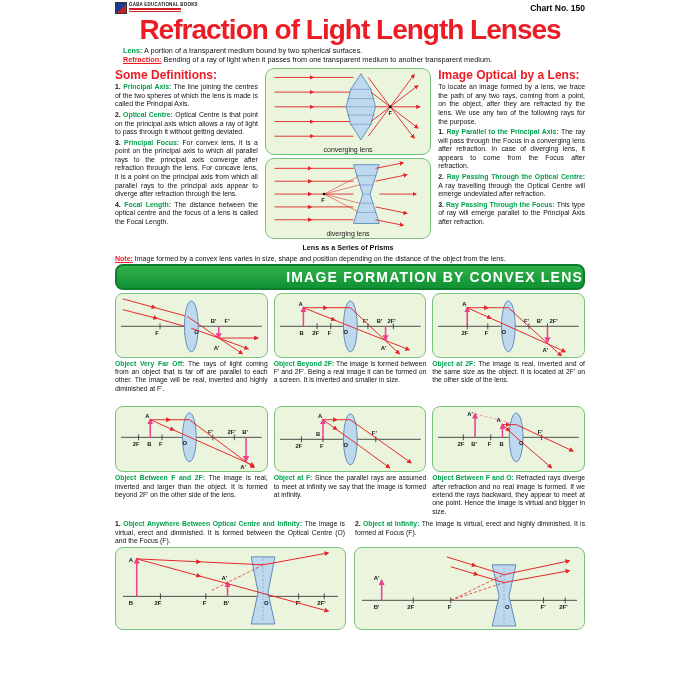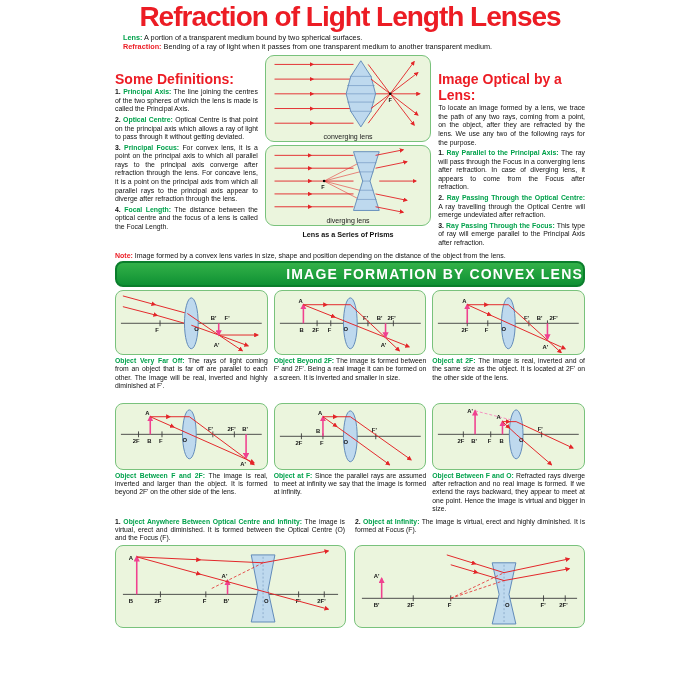--- a/index.html
+++ b/index.html
@@ -8,27 +8,27 @@
   .hdr{position:relative;height:13px;}
   .logo{display:flex;align-items:flex-start;gap:2px;}
   .logo-flag{width:10px;height:10px;background:linear-gradient(135deg,#1b3c8f 55%,#d21f26 45%);border:0.5px solid #333;}
   .logo-lines{display:flex;flex-direction:column;gap:1px;}
   .logo-text{font-size:4.5px;font-weight:bold;color:#111;letter-spacing:0.2px;}
   .logo-lines i{display:block;width:52px;height:1.6px;background:#d21f26;}
   .chartno{position:absolute;top:1px;right:0;font-size:8.5px;font-weight:bold;color:#000;}
   .title{margin:1px 0 2px 0;text-align:center;color:#ec1c24;font-size:28px;font-weight:800;letter-spacing:-1px;line-height:1.02;white-space:nowrap;}
   .intro{margin:0 0 1px 8px;font-size:7.3px;line-height:1.22;color:#111;}
   .g{color:#00a14b;font-weight:bold;}
-  .r{color:#ec1c24;font-weight:bold;}
+  .r{color:#ec1c24;font-weight:bold;text-decoration:underline;}
   .n{color:#111;font-weight:bold;}
   .cols{display:flex;gap:5px;margin-top:3px;}
   .colL{width:146px;}
   .colM{width:174px;display:flex;flex-direction:column;align-items:center;}
   .colR{width:150px;}
-  .rh{margin:16px 0 1px 0;font-size:14px;color:#ec1c24;font-weight:bold;}
+  .rh{margin:0 0 1px 0;font-size:12px;color:#ec1c24;font-weight:bold;}
   .item{margin:0 0 2px 0;font-size:6.9px;line-height:1.24;text-align:justify;color:#111;}
   .pbox{background:#ebf5dd;border:1.4px solid #79c27c;border-radius:9px;padding:2px 3px 1px 3px;margin-bottom:3px;width:166px;box-sizing:border-box;text-align:center;}
   .pcap{font-size:7px;color:#222;margin-top:-1px;}
   .pfoot{font-size:7.2px;font-weight:bold;color:#111;margin-top:1px;text-align:center;}
   .note{margin:3px 0 2px 0;font-size:7px;color:#111;}
   .banner{margin:2px 0 3px 0;background:linear-gradient(180deg,#33b148,#0f9134);border:2px solid #0b7e2c;border-radius:8px;color:#fff;font-weight:bold;font-size:14px;letter-spacing:1.2px;text-align:right;padding:3px 0;}
   .grid{display:grid;grid-template-columns:repeat(3,1fr);column-gap:6px;row-gap:2px;}
   .dcard{background:#ebf5dd;border:1.4px solid #79c27c;border-radius:8px;padding:1px;}
   .dcard svg{display:block;width:100%;}
   .cap{margin:2px 0 0 0;font-size:6.8px;line-height:1.23;text-align:justify;color:#111;min-height:44px;}
@@ -60,20 +60,31 @@
       </marker>
     <marker id="mp" viewBox="0 0 8 8" refX="6" refY="4" markerWidth="4" markerHeight="4" orient="auto-start-reverse">
         <path d="M0,0 L8,4 L0,8 Z" fill="#f0418f"></path>
       </marker>
   </defs>
 </svg>
 
 <div class="page">
 <div class="chart">
 
+  <div class="hdr">
+    <div class="logo">
+      <div class="logo-flag"></div>
+      <div class="logo-lines">
+        <span class="logo-text">GABA EDUCATIONAL BOOKS</span>
+        <i></i>
+            <i></i>
+      </div>
+    </div>
+    <div class="chartno">Chart No. 150</div>
+  </div>
 
   <h1 class="title">Refraction of Light Length Lenses</h1>
 
   <p class="intro"><span class="g">Lens:</span> <span>A portion of a transparent medium bound by two spherical surfaces.</span></p>
   <p class="intro"><span class="r">Refraction:</span> <span>Bending of a ray of light when it passes from one transparent medium to another transparent medium.</span></p>
 
   <div class="cols">
 
     <div class="colL">
       <h3 class="rh">Some Definitions:</h3>

